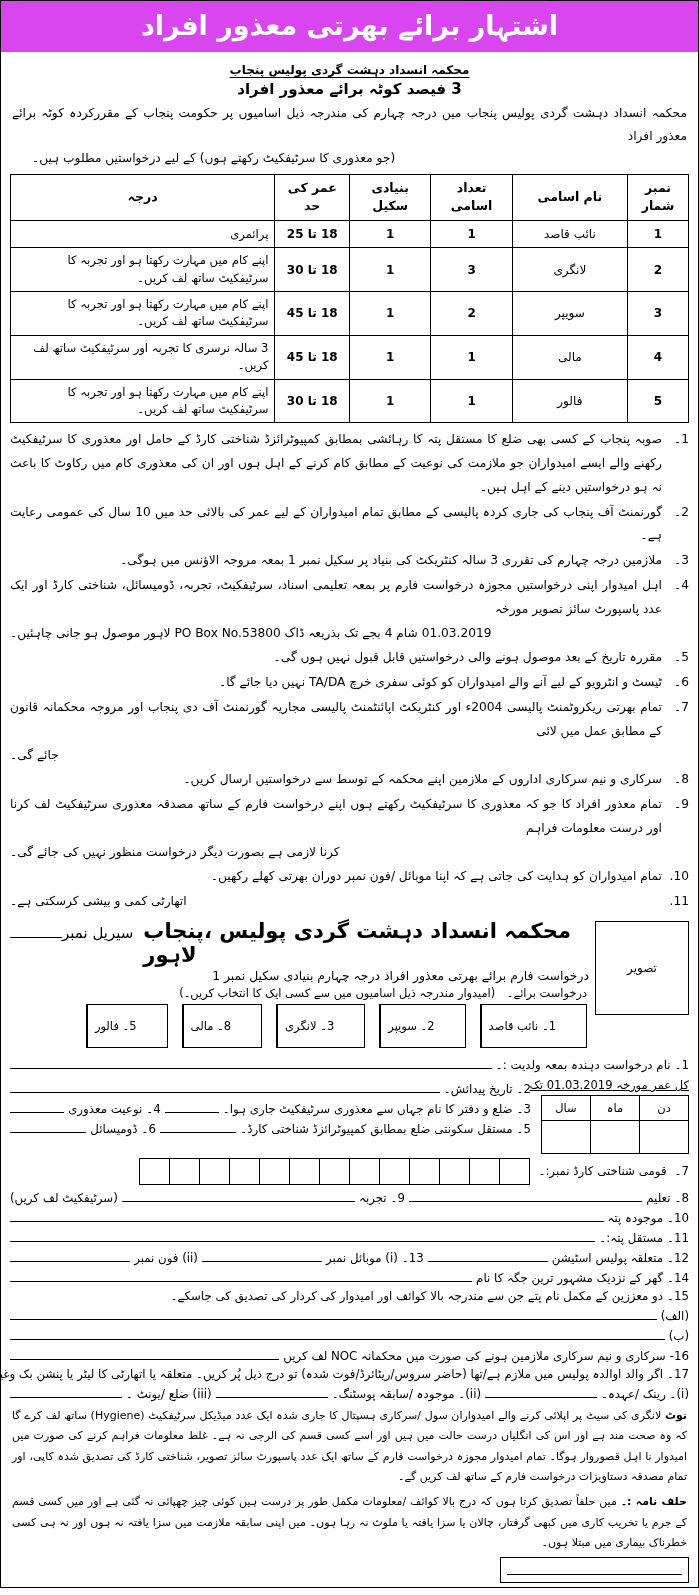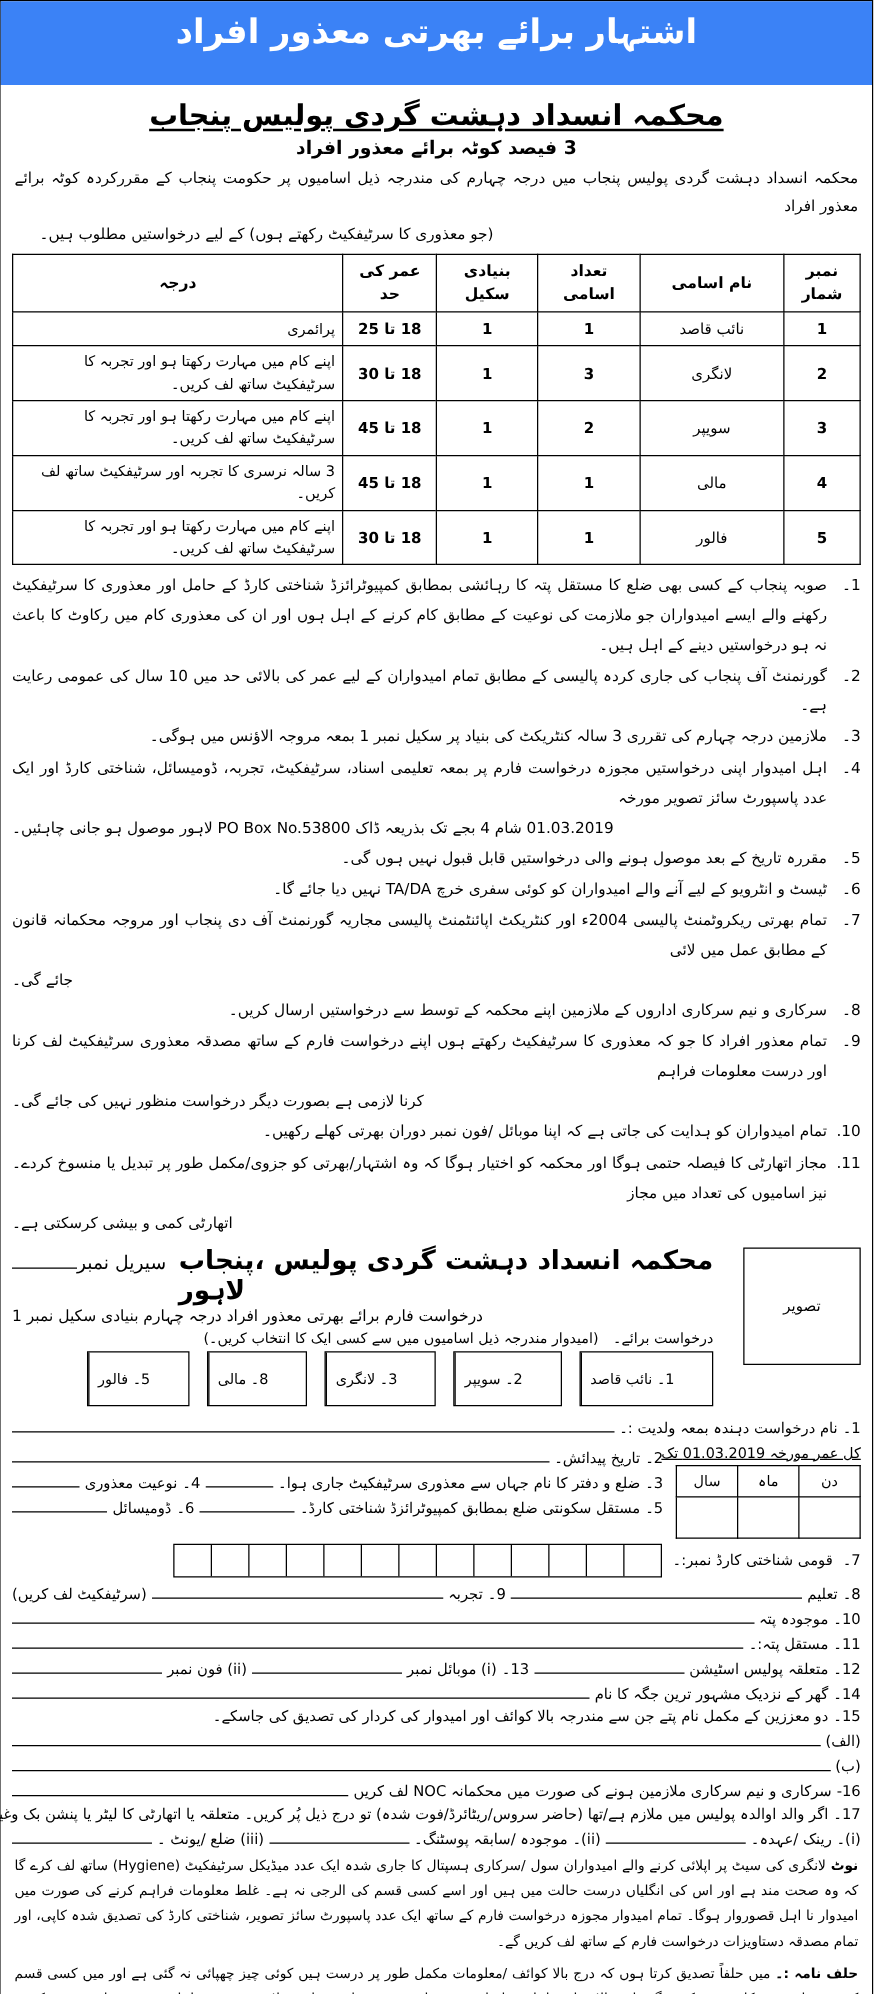--- a/index.html
+++ b/index.html
@@ -11,39 +11,39 @@
   .page{
     width:699px;
     position:relative;
     background:#fff;
     border:1px solid #000;
     box-sizing:border-box;
   }
 
   
   .banner{
-    background:#3b82f6;
+    background:#d946ef;
     color:#fff;
     text-align:center;
-    padding:9px 4px 27px;
+    padding:9px 4px 11px;
     font-size:27px;
     font-weight:bold;
     letter-spacing:1px;
     line-height:1.15;
   }
 
   
   .body{
     padding:7px 9px 4px;
     background:#fff;
   }
 
   .dept-title{
     text-align:center;
-    font-size:23px;
+    font-size:12px;
     font-weight:bold;
     text-decoration:underline;
     text-underline-offset:3px;
     margin:4px 0 3px;
     letter-spacing:.4px;
   }
   .quota{
     text-align:center;
     font-size:15px;
     font-weight:bold;
@@ -115,21 +115,20 @@
   .photo-box{
     flex:0 0 auto;
     width:92px;
     height:92px;
     border:1.6px solid #000;
     display:flex;
     align-items:center;
     justify-content:center;
     font-size:12px;
     margin-top:2px;
-    margin-left:16px;
   }
   .form-head-mid{flex:1 1 auto;}
   .serial-row{
     display:flex;
     align-items:baseline;
     justify-content:center;
     gap:10px;
     direction:rtl;
   }
   .form-org{
@@ -142,21 +141,21 @@
     font-size:15px;
     white-space:nowrap;
   }
   .serial-no .ln{
     display:inline-block;
     width:52px;
     border-bottom:1px solid #000;
     height:11px;
   }
   .form-sub{
-    text-align:left;
+    text-align:right;
     font-size:12.4px;
     margin-top:1px;
   }
   .apply-for{
     font-size:11.4px;
     margin-top:3px;
     text-align:right;
     padding-right:2px;
   }
   .apply-for .hint{margin-right:8px;}
@@ -399,21 +398,20 @@
       </li>
       <li>
         <span class="cn">10.</span>
         <span class="ct">
           <span>تمام امیدواران کو ہدایت کی جاتی ہے کہ اپنا موبائل /فون نمبر دوران بھرتی کھلے رکھیں۔</span>
         </span>
       </li>
       <li>
         <span class="cn">11.</span>
         <span class="ct">
-          <span>مجاز اتھارٹی کا فیصلہ حتمی ہوگا اور محکمہ کو اختیار ہوگا کہ وہ اشتہار/بھرتی کو جزوی/مکمل طور پر تبدیل یا منسوخ کردے۔ نیز اسامیوں کی تعداد میں مجاز</span>
           <span class="tail">اتھارٹی کمی و بیشی کرسکتی ہے۔</span>
         </span>
       </li>
     </ol>
 
     <div class="form-wrap">
 
       <div class="form-head">
         <div class="photo-box">
           <span>تصویر</span>

